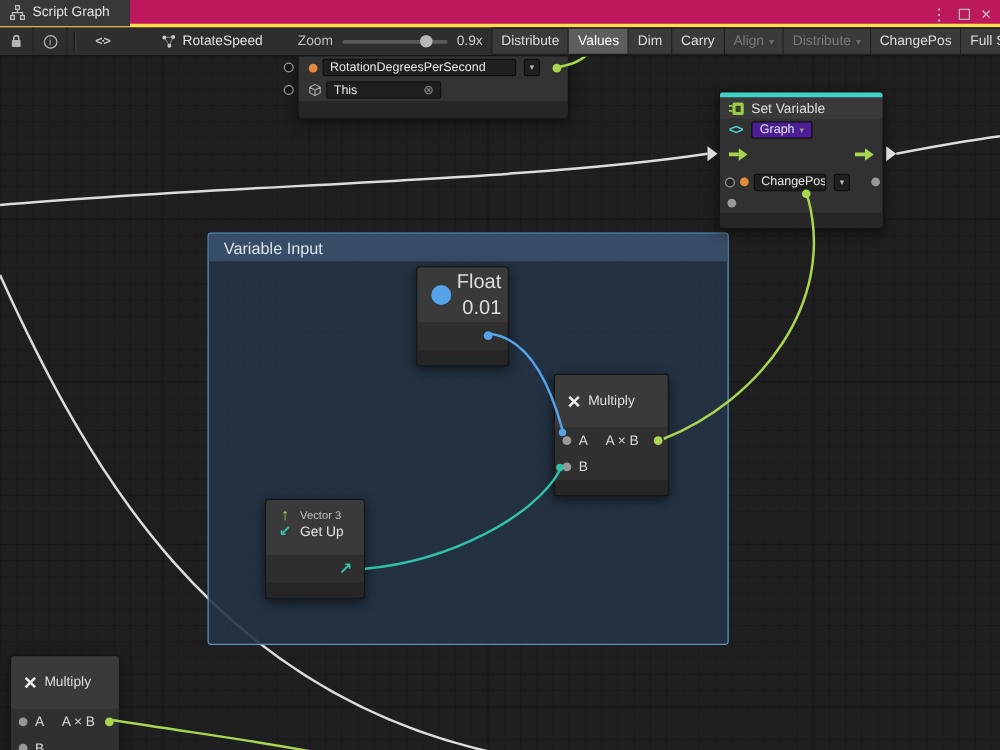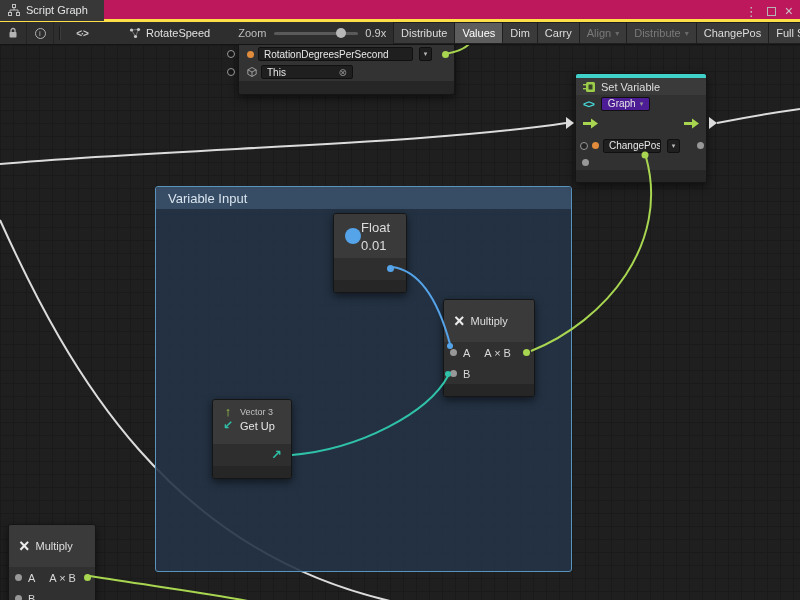--- a/index.html
+++ b/index.html
@@ -48,21 +48,21 @@
     linear-gradient(#1a1a1a 1px,transparent 1px),
     linear-gradient(90deg,#1a1a1a 1px,transparent 1px),
     linear-gradient(#151515 1px,transparent 1px),
     linear-gradient(90deg,#151515 1px,transparent 1px);
   background-size:13px 13px,13px 13px,130px 130px,130px 130px}
 .canvas svg.wires{position:absolute;left:0;top:0;pointer-events:none}
 .wback{z-index:1}
 .wfront{z-index:5}
 
 
-.group{position:absolute;left:155px;top:141px;width:417px;height:386px;z-index:2;
+.group{position:absolute;left:166px;top:141px;width:417px;height:330px;z-index:2;
   background:rgba(36,51,70,.9);border:1px solid #5a93bb;border-radius:3px}
 .group-header{height:22px;background:rgba(57,79,104,.95);display:flex;align-items:center;
   padding:0 12px;color:#d9e4ee;font-size:13px;border-radius:3px 3px 0 0}
 
 
 .node{position:absolute;background:#313131;border:1px solid #151515;border-radius:3px;
   box-shadow:0 3px 9px rgba(0,0,0,.55);font-size:11px;color:#dedede;z-index:4}
 .nfooter{height:12px;background:#262626;border-radius:0 0 2px 2px}
 .field{background:#1f1f1f;border:1px solid #101010;border-radius:2px;height:14px;
   display:flex;align-items:center;padding:0 5px;font-size:10px;color:#e8e8e8;
@@ -98,21 +98,21 @@
 .svflow .fl{position:absolute;top:6px}
 .svflow .fl.l{left:7px}
 .svflow .fl.r{right:7px}
 .svvar{height:19px;display:flex;align-items:center;gap:4px;padding:0 4px;position:relative}
 .svout{position:absolute;right:2px;top:6px}
 .svdots{height:15px;display:flex;align-items:center;padding-left:6px}
 
 
 .fmain{height:44px;display:flex;align-items:center;background:#3a3a3a;border-radius:2px 2px 0 0}
 .fcircle{width:16px;height:16px;border-radius:50%;background:var(--wire_blue);margin-left:11px;flex:none}
-.fcol{margin-left:auto;margin-right:16px;display:flex;flex-direction:column;align-items:flex-start;gap:3px;font-size:13px}
+.fcol{margin-left:auto;margin-right:5px;display:flex;flex-direction:column;align-items:flex-end;gap:3px;font-size:16px}
 .fstrip{height:22px;background:#2e2e2e;position:relative}
 
 
 .mheader{height:42px;display:flex;align-items:center;gap:6px;padding:0 10px;background:#3a3a3a;border-radius:2px 2px 0 0}
 .mx{font-size:18px;font-weight:bold;color:#ececec;line-height:1}
 .mrow{height:21px;display:flex;align-items:center;gap:6px;padding:0 6px;position:relative;background:#303030}
 .mlabel{font-size:11px;color:#d8d8d8}
 .mlabel.out{margin-left:8px}
 .outport{position:absolute;right:4px;top:7px}
 

